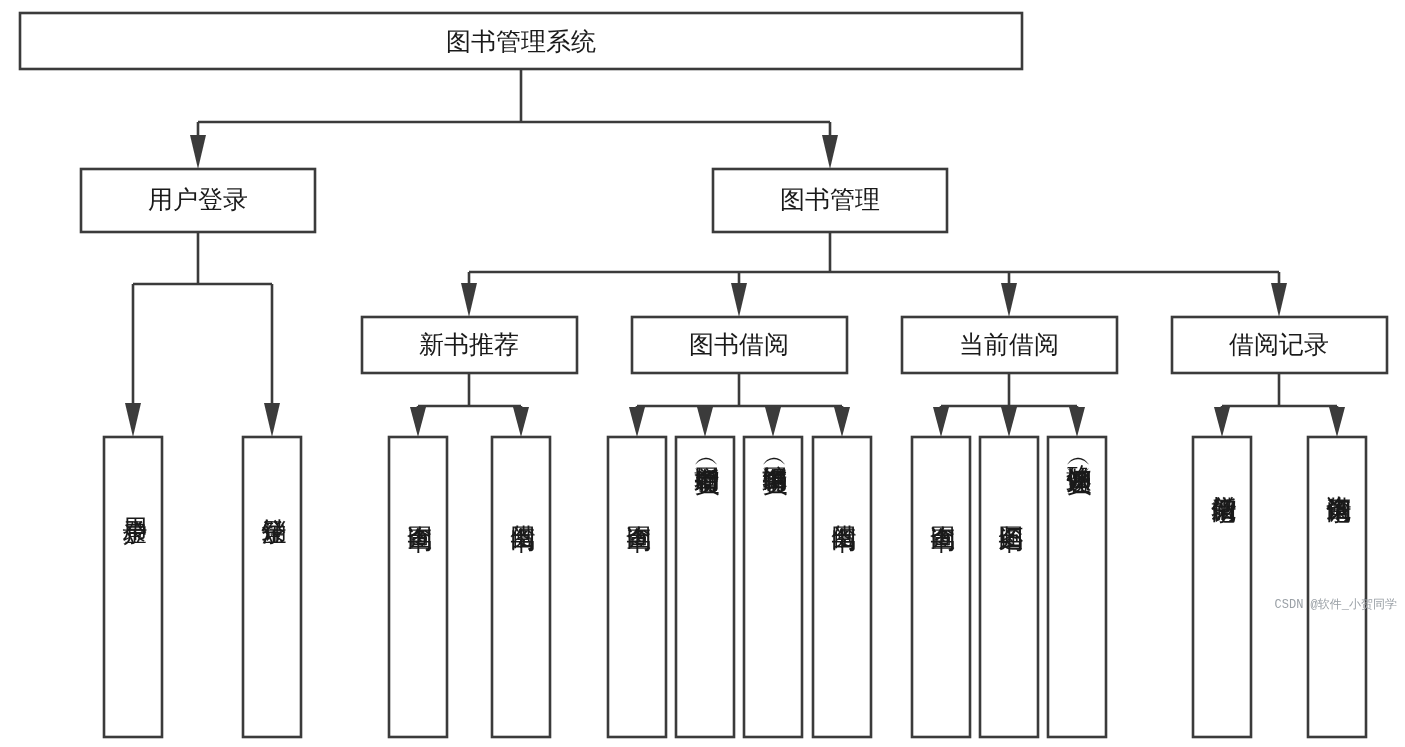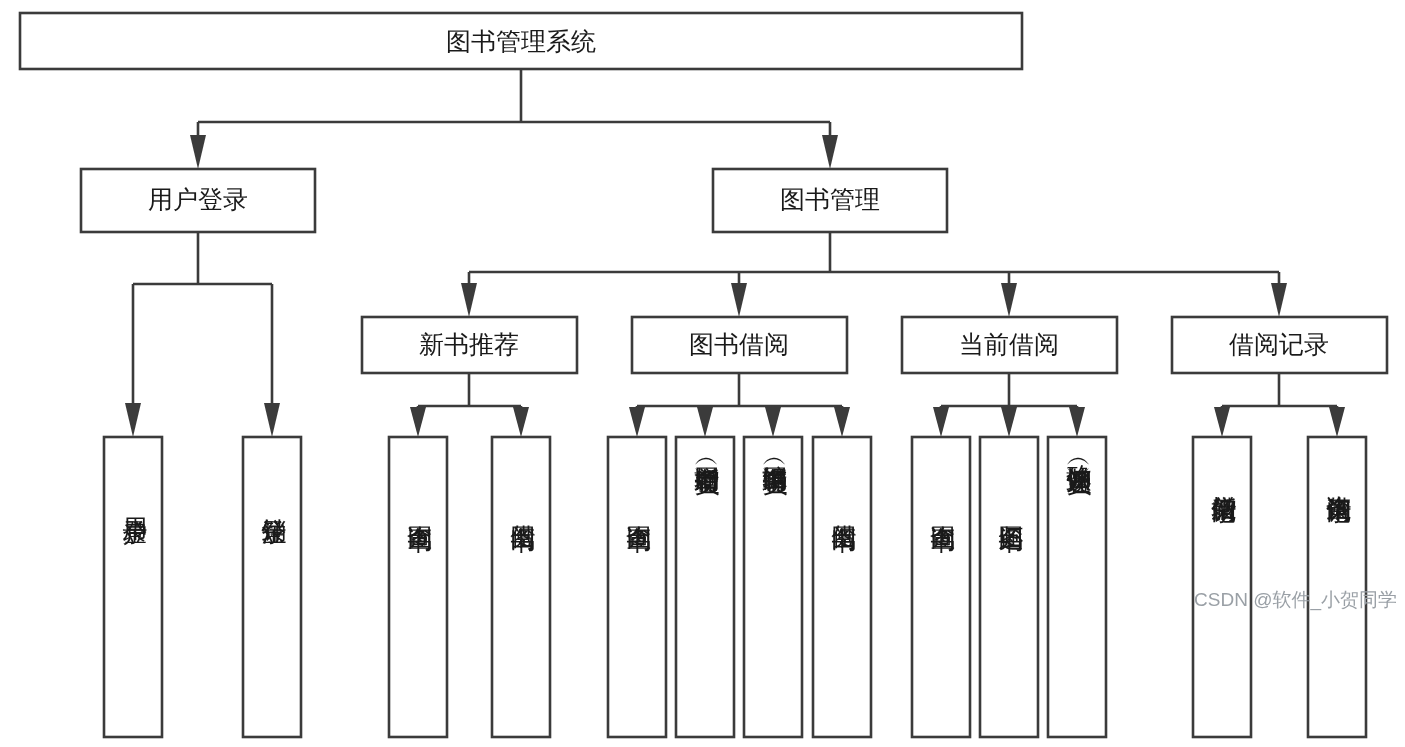--- a/index.html
+++ b/index.html
@@ -52,22 +52,22 @@
     font-size: 25px;
   }
   .label-v {
     font-size: 25px;
     letter-spacing: 1px;
   }
   .watermark {
     position: absolute;
     right: 8px;
     bottom: 6px;
-    font-family: Liberation Sans, sans-serif;
-    font-size: 19px;
+    font-family: Liberation Mono, monospace;
+    font-size: 12px;
     color: #9aa0a6;
     white-space: nowrap;
     user-select: none;
   }
 </style>
 </head>
 <body>
 
 <div id="diagram-root">
 

